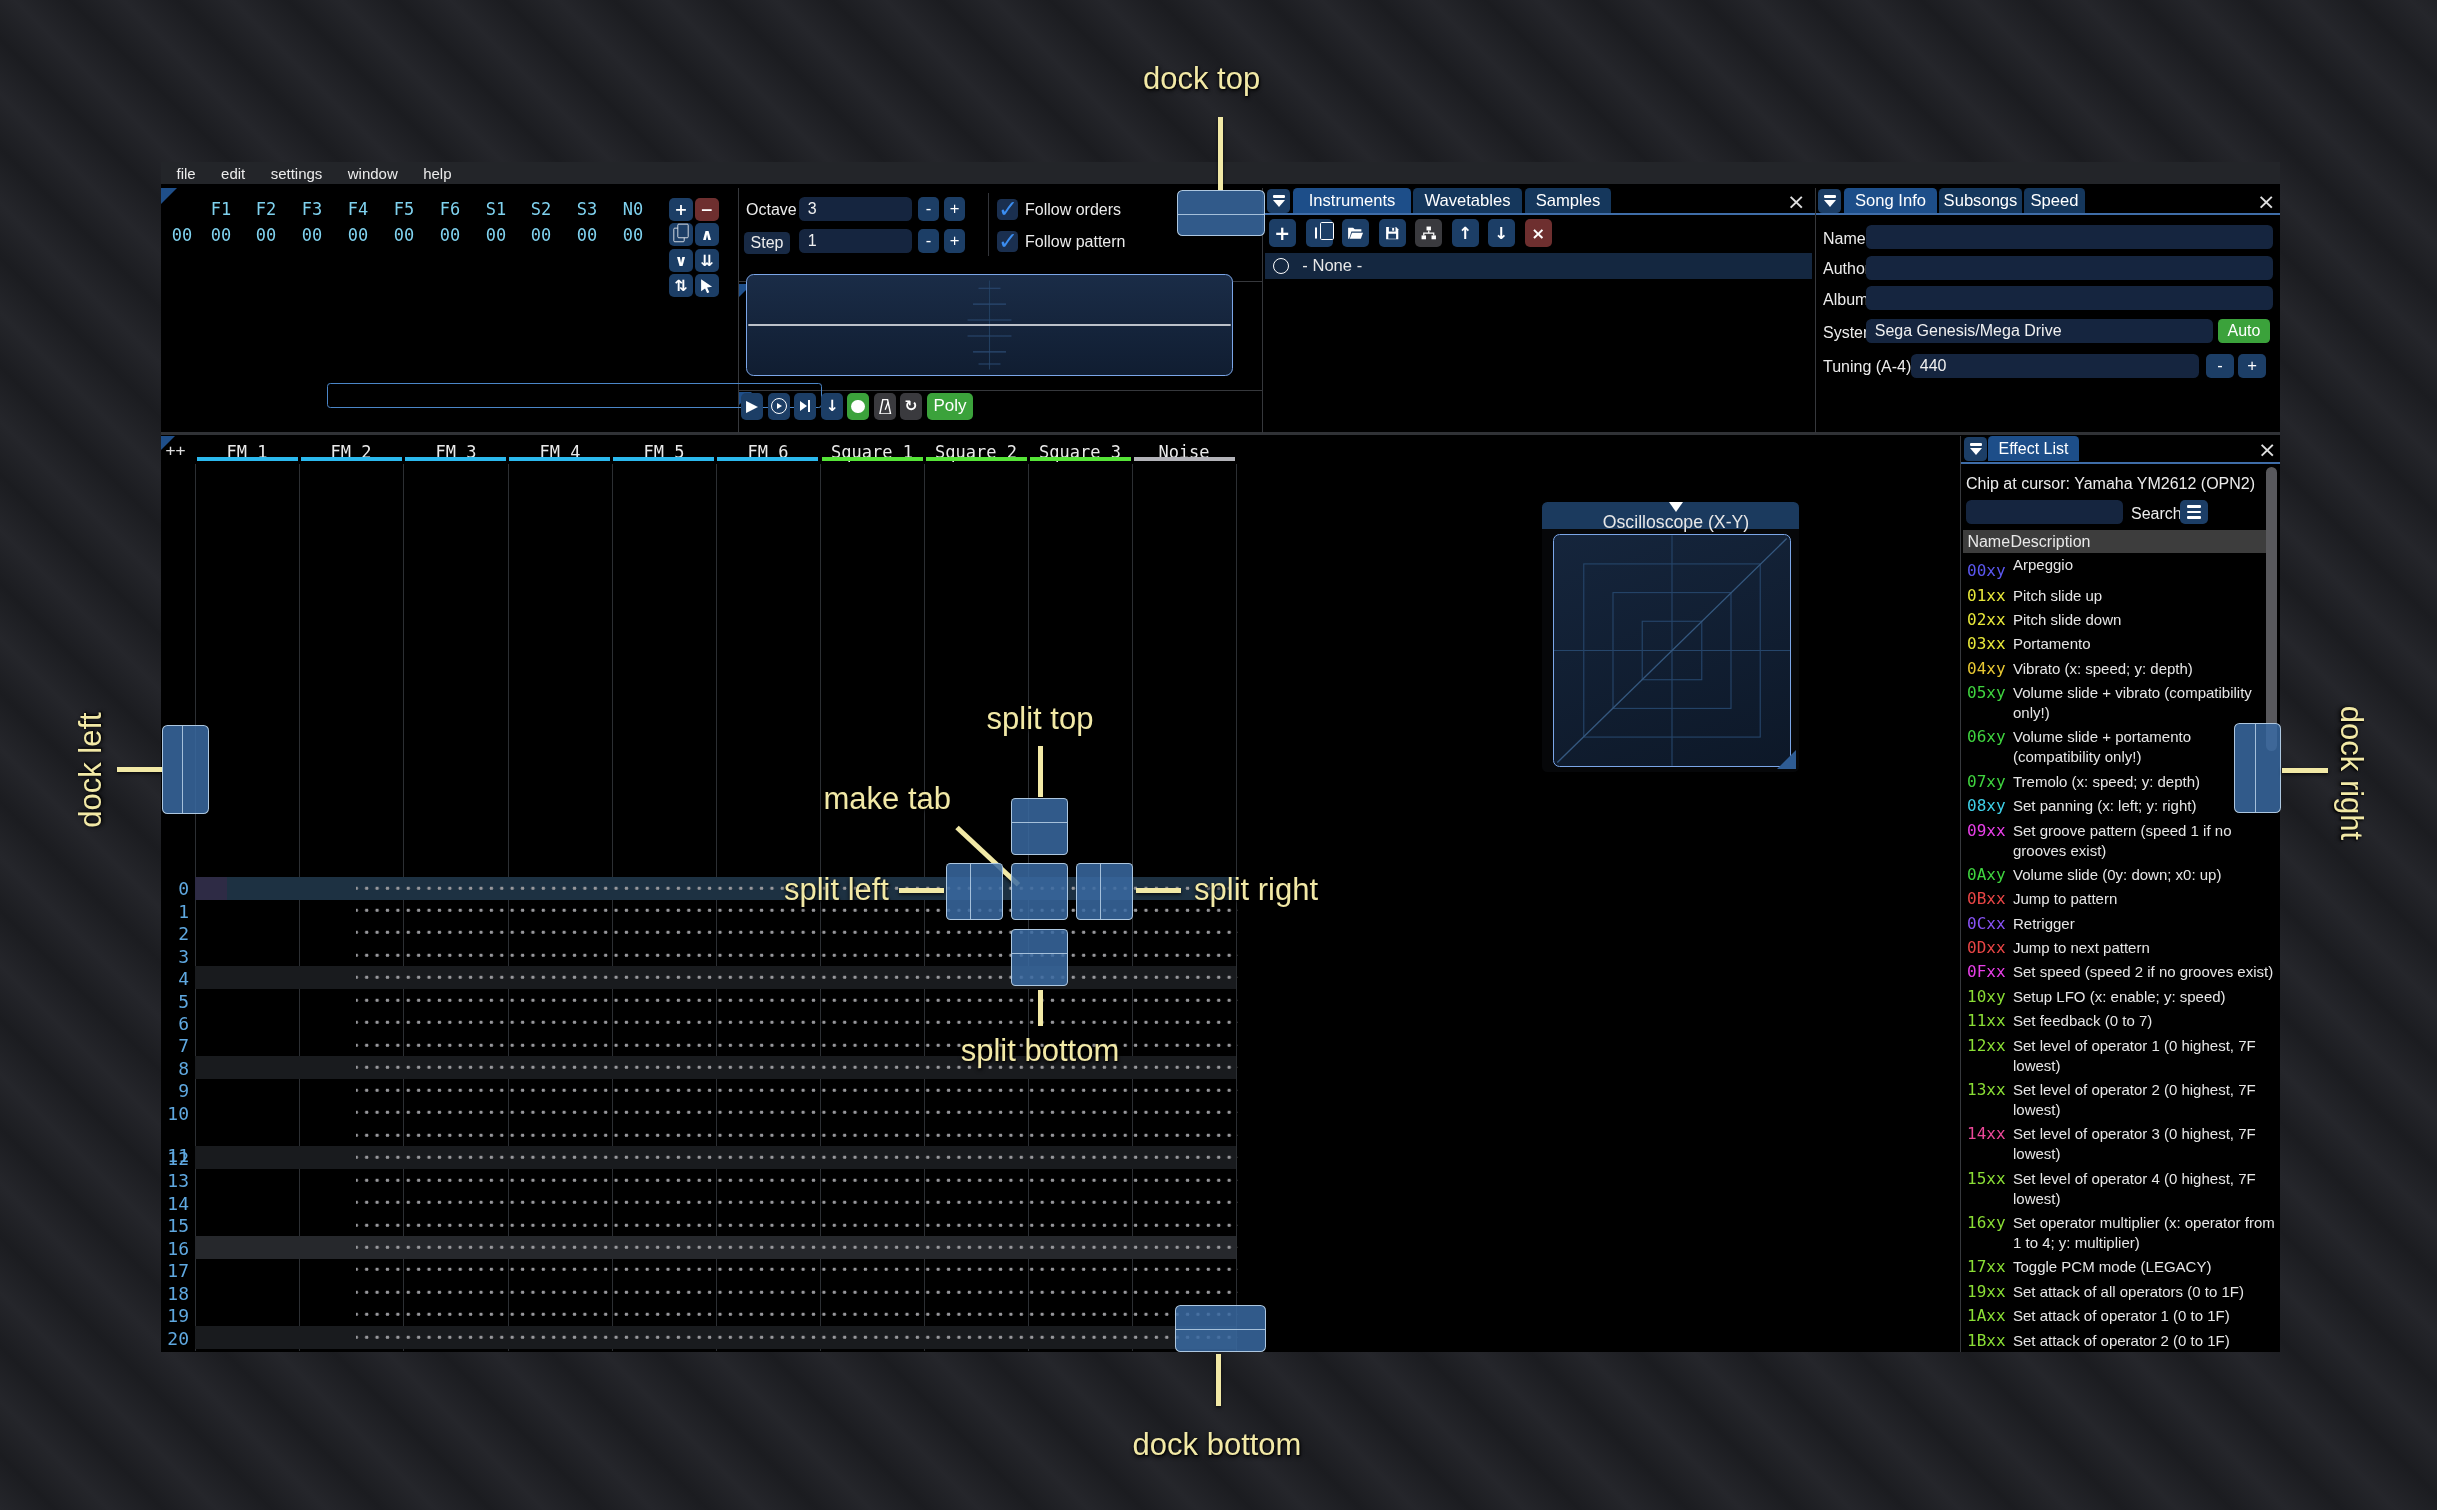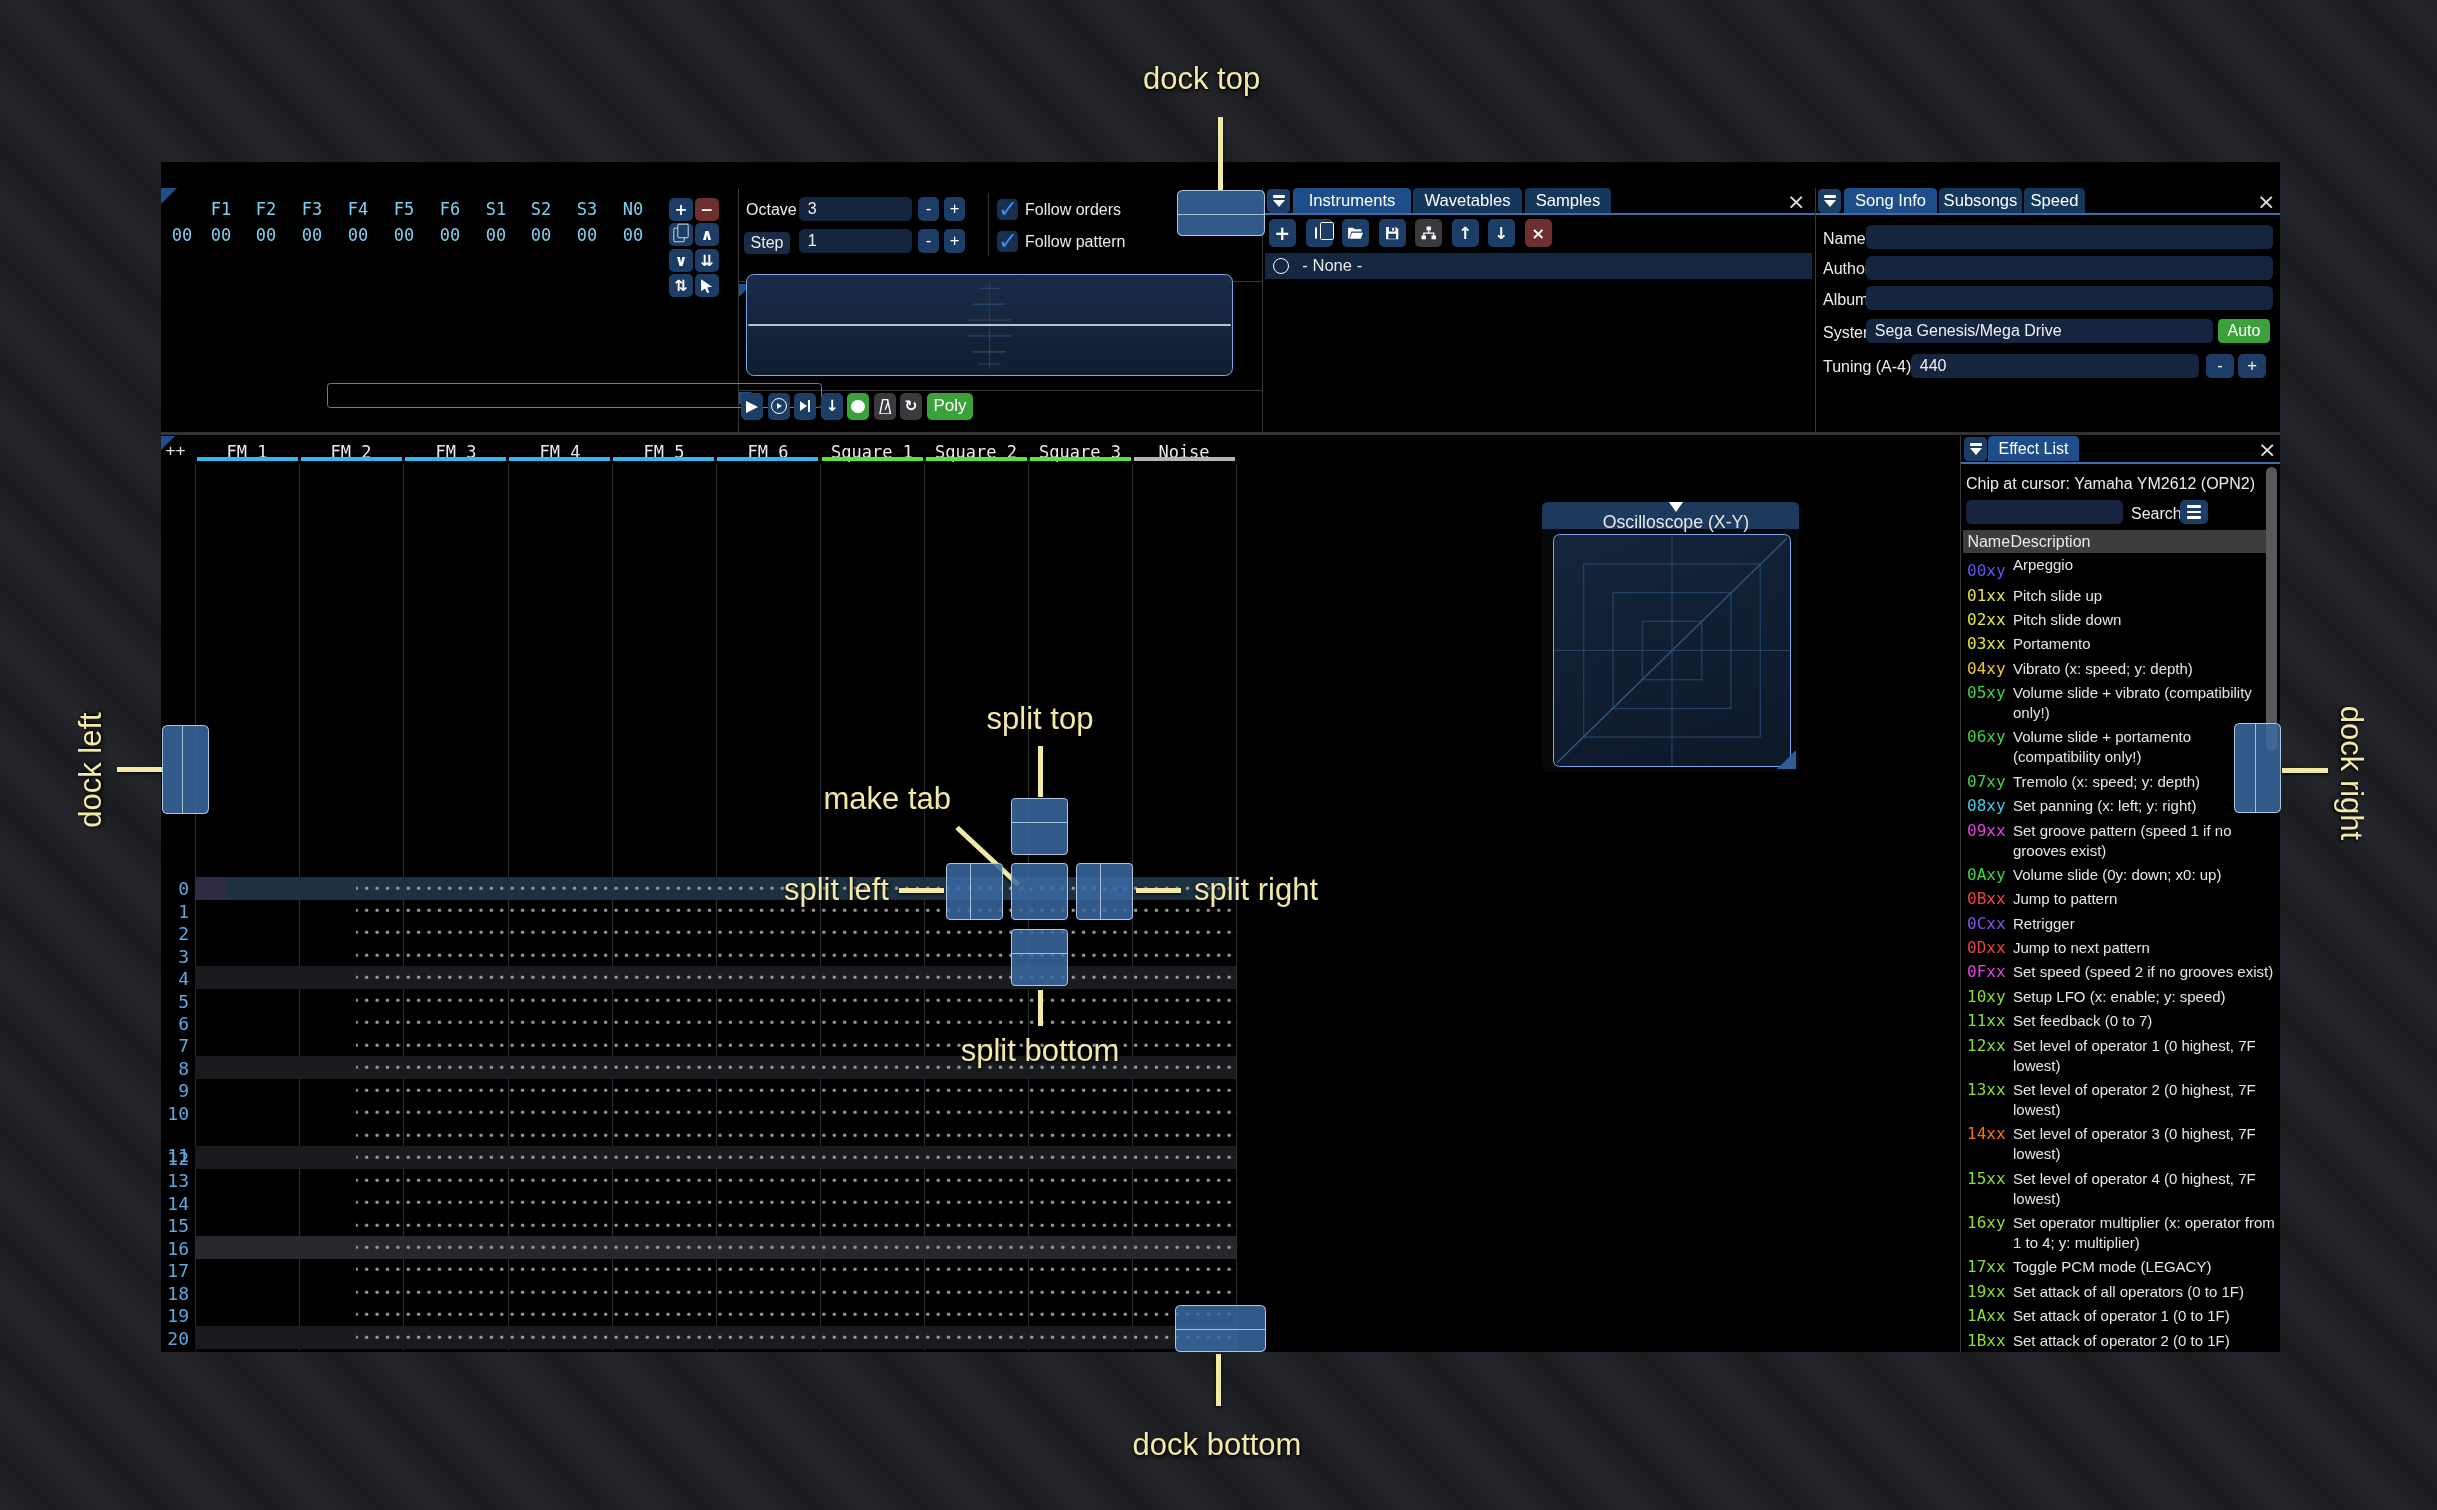--- a/index.html
+++ b/index.html
@@ -59,20 +59,27 @@
   .ic-copy{position:relative;width:12px;height:15.5px;border:1.7px solid #fff;border-radius:1.7px;background:transparent;margin-left:-4.4px;}
   .ic-copy:after{content:"";position:absolute;left:4.4px;top:-6px;width:12px;height:15.5px;border:1.7px solid #fff;border-radius:1.7px;background:#1c3e66;}
   .circle-ring{width:14.4px;height:14.4px;border:1.7px solid #fff;border-radius:50%;}
   svg{display:block;}
 </style>
 </head>
 <body>
 
 <div id="appwin">
 
+  <div id="menubar">
+    <span class="menu-item">file</span>
+    <span class="menu-item">edit</span>
+    <span class="menu-item">settings</span>
+    <span class="menu-item">window</span>
+    <span class="menu-item">help</span>
+  </div>
 
   <div class="hsep" style="left:0;top:270px;width:2119px;"></div>
   <div class="vsep" style="left:577px;top:26px;height:245px;"></div>
   <div class="vsep" style="left:1101px;top:26px;height:245px;"></div>
   <div class="vsep" style="left:1654px;top:26px;height:245px;"></div>
   <div class="vsep" style="left:1799px;top:274px;height:916px;"></div>
   <div class="hline" style="left:578px;top:119px;width:523px;"></div>
   <div class="hline" style="left:578px;top:228px;width:523px;"></div>
 
   <div class="fold" style="left:0;top:26px;"></div>
@@ -459,21 +466,21 @@
       </div>
       <div class="fx-row">
         <div class="fx-code" style="color: rgb(138, 222, 53);">12xx</div>
         <div class="fx-desc">Set level of operator 1 (0 highest, 7F lowest)</div>
       </div>
       <div class="fx-row">
         <div class="fx-code" style="color: rgb(138, 222, 53);">13xx</div>
         <div class="fx-desc">Set level of operator 2 (0 highest, 7F lowest)</div>
       </div>
       <div class="fx-row">
-        <div class="fx-code" style="color: #f97316;">14xx</div>
+        <div class="fx-code" style="color: #ec4899;">14xx</div>
         <div class="fx-desc">Set level of operator 3 (0 highest, 7F lowest)</div>
       </div>
       <div class="fx-row">
         <div class="fx-code" style="color: rgb(138, 222, 53);">15xx</div>
         <div class="fx-desc">Set level of operator 4 (0 highest, 7F lowest)</div>
       </div>
       <div class="fx-row">
         <div class="fx-code" style="color: rgb(138, 222, 53);">16xy</div>
         <div class="fx-desc">Set operator multiplier (x: operator from 1 to 4; y: multiplier)</div>
       </div>

